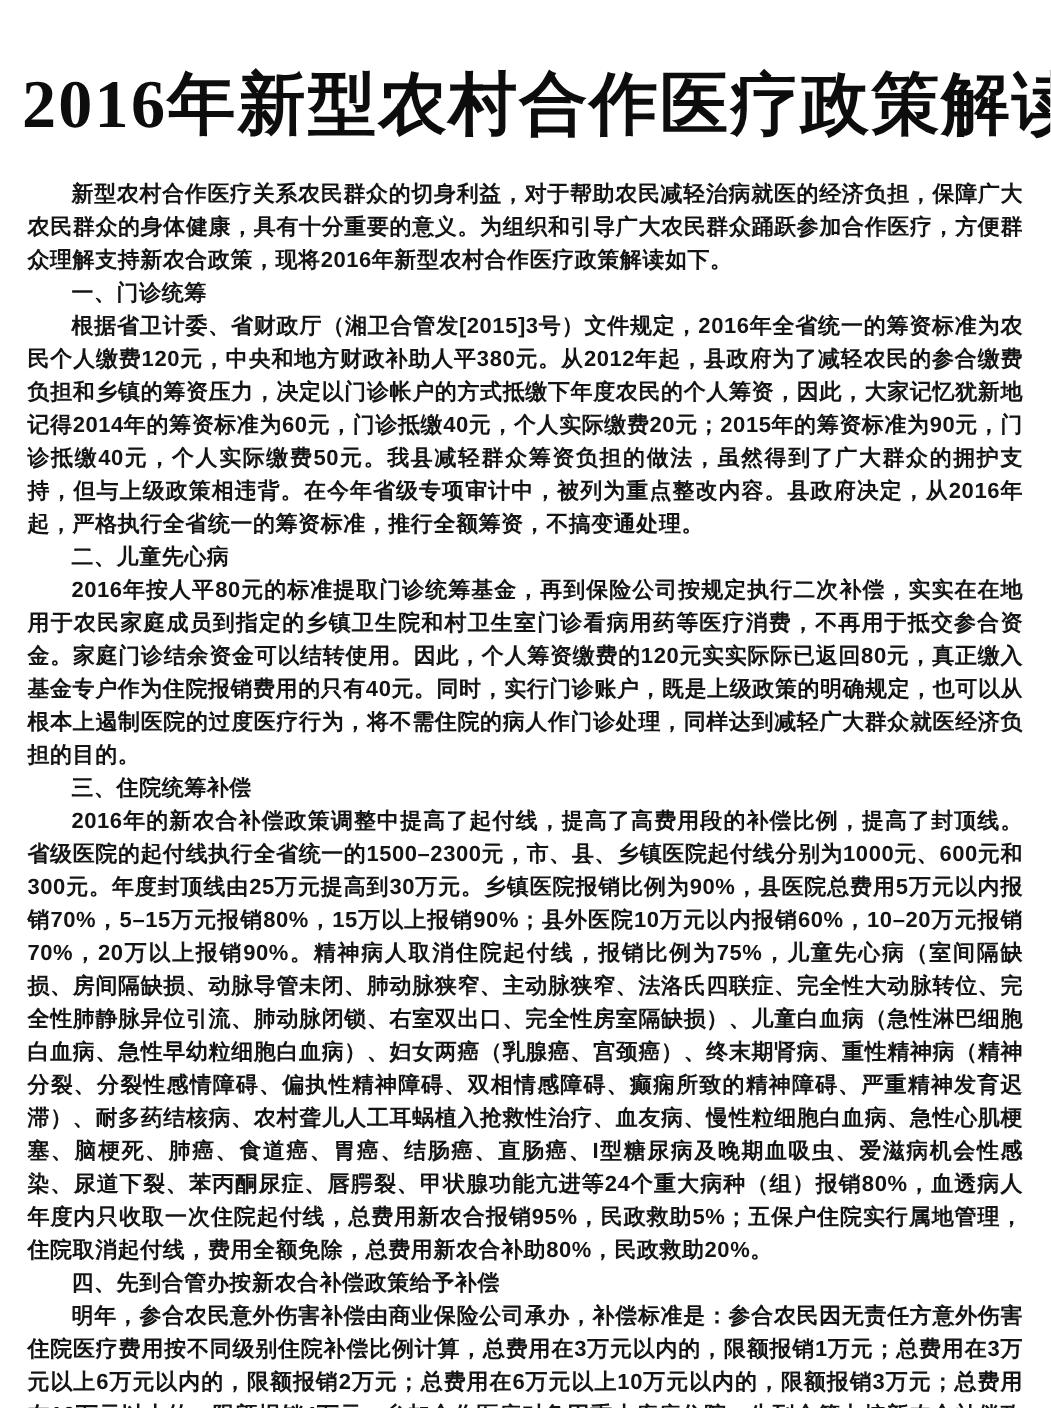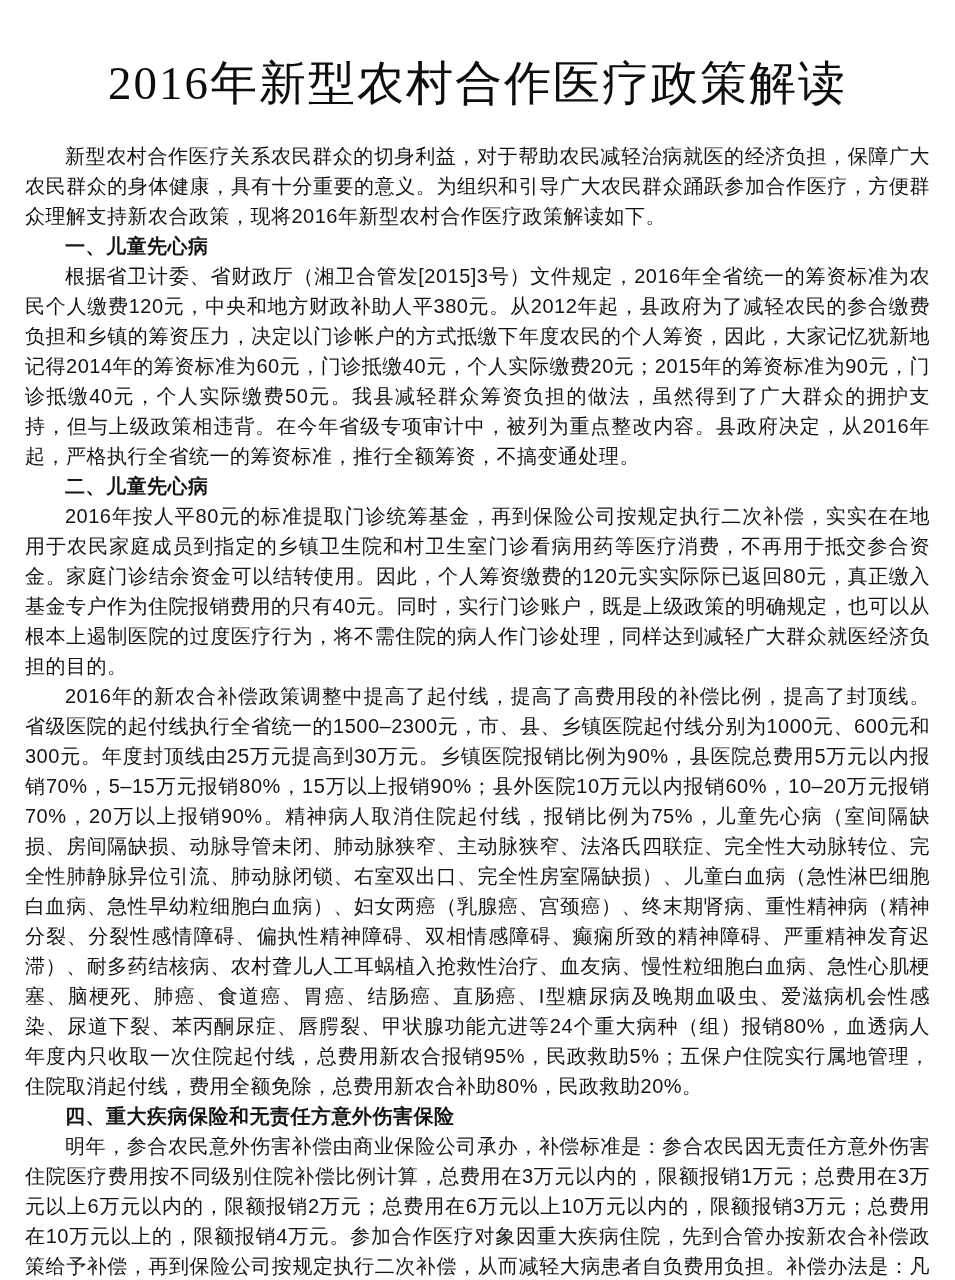--- a/index.html
+++ b/index.html
@@ -11,36 +11,36 @@
     position: relative;
     width: 955px;
     height: 1280px;
     background: #ffffff;
     color: #141414;
     font-family: "Liberation Sans", sans-serif;
     overflow: hidden;
   }
   .doc-title {
     margin: 52px 20px 26px 20px;
-    text-align: center;
+    text-align: right;
     font-family: "Liberation Serif", serif;
-    font-weight: normal;
-    font-size: 47px;
+    font-weight: bold;
+    font-size: 62px;
     letter-spacing: 2px;
     color: #0d0d0d;
     white-space: nowrap;
   }
   .doc-body {
     padding: 0 25px;
   }
   .para {
     margin: 0;
     font-size: 20px;
     line-height: 30px;
-    font-weight: 400;
+    font-weight: 700;
     text-align: justify;
     text-indent: 2em;
     letter-spacing: 0.5px;
   }
   .section-heading {
     margin: 0;
     font-size: 20px;
     line-height: 30px;
     font-weight: bold;
     text-indent: 2em;
@@ -51,25 +51,26 @@
 <body>
 
 <div class="page">
 
   <h1 class="doc-title">2016年新型农村合作医疗政策解读</h1>
 
   <div class="doc-body">
 
     <p class="para">新型农村合作医疗关系农民群众的切身利益，对于帮助农民减轻治病就医的经济负担，保障广大农民群众的身体健康，具有十分重要的意义。为组织和引导广大农民群众踊跃参加合作医疗，方便群众理解支持新农合政策，现将2016年新型农村合作医疗政策解读如下。</p>
 
-    <h2 class="section-heading">一、儿童先心病</h2>
+    <h2 class="section-heading">一、门诊统筹</h2>
     <p class="para">根据省卫计委、省财政厅（湘卫合管发[2015]3号）文件规定，2016年全省统一的筹资标准为农民个人缴费120元，中央和地方财政补助人平380元。从2012年起，县政府为了减轻农民的参合缴费负担和乡镇的筹资压力，决定以门诊帐户的方式抵缴下年度农民的个人筹资，因此，大家记忆犹新地记得2014年的筹资标准为60元，门诊抵缴40元，个人实际缴费20元；2015年的筹资标准为90元，门诊抵缴40元，个人实际缴费50元。我县减轻群众筹资负担的做法，虽然得到了广大群众的拥护支持，但与上级政策相违背。在今年省级专项审计中，被列为重点整改内容。县政府决定，从2016年起，严格执行全省统一的筹资标准，推行全额筹资，不搞变通处理。</p>
 
     <h2 class="section-heading">二、儿童先心病</h2>
     <p class="para">2016年按人平80元的标准提取门诊统筹基金，再到保险公司按规定执行二次补偿，实实在在地用于农民家庭成员到指定的乡镇卫生院和村卫生室门诊看病用药等医疗消费，不再用于抵交参合资金。家庭门诊结余资金可以结转使用。因此，个人筹资缴费的120元实实际际已返回80元，真正缴入基金专户作为住院报销费用的只有40元。同时，实行门诊账户，既是上级政策的明确规定，也可以从根本上遏制医院的过度医疗行为，将不需住院的病人作门诊处理，同样达到减轻广大群众就医经济负担的目的。</p>
 
+    <h2 class="section-heading">三、住院统筹补偿</h2>
     <p class="para">2016年的新农合补偿政策调整中提高了起付线，提高了高费用段的补偿比例，提高了封顶线。省级医院的起付线执行全省统一的1500–2300元，市、县、乡镇医院起付线分别为1000元、600元和300元。年度封顶线由25万元提高到30万元。乡镇医院报销比例为90%，县医院总费用5万元以内报销70%，5–15万元报销80%，15万以上报销90%；县外医院10万元以内报销60%，10–20万元报销70%，20万以上报销90%。精神病人取消住院起付线，报销比例为75%，儿童先心病（室间隔缺损、房间隔缺损、动脉导管未闭、肺动脉狭窄、主动脉狭窄、法洛氏四联症、完全性大动脉转位、完全性肺静脉异位引流、肺动脉闭锁、右室双出口、完全性房室隔缺损）、儿童白血病（急性淋巴细胞白血病、急性早幼粒细胞白血病）、妇女两癌（乳腺癌、宫颈癌）、终末期肾病、重性精神病（精神分裂、分裂性感情障碍、偏执性精神障碍、双相情感障碍、癫痫所致的精神障碍、严重精神发育迟滞）、耐多药结核病、农村聋儿人工耳蜗植入抢救性治疗、血友病、慢性粒细胞白血病、急性心肌梗塞、脑梗死、肺癌、食道癌、胃癌、结肠癌、直肠癌、I型糖尿病及晚期血吸虫、爱滋病机会性感染、尿道下裂、苯丙酮尿症、唇腭裂、甲状腺功能亢进等24个重大病种（组）报销80%，血透病人年度内只收取一次住院起付线，总费用新农合报销95%，民政救助5%；五保户住院实行属地管理，住院取消起付线，费用全额免除，总费用新农合补助80%，民政救助20%。</p>
 
-    <h2 class="section-heading">四、重大疾病保险和无责任方意外伤害保险</h2>
+    <h2 class="section-heading">四、先到合管办按新农合补偿政策给予补偿</h2>
     <p class="para">明年，参合农民意外伤害补偿由商业保险公司承办，补偿标准是：参合农民因无责任方意外伤害住院医疗费用按不同级别住院补偿比例计算，总费用在3万元以内的，限额报销1万元；总费用在3万元以上6万元以内的，限额报销2万元；总费用在6万元以上10万元以内的，限额报销3万元；总费用在10万元以上的，限额报销4万元。参加合作医疗对象因重大疾病住院，先到合管办按新农合补偿政策给予补偿，再到保险公司按规定执行二次补偿，从而减轻大病患者自负费用负担。补偿办法是：凡自付费用超过2万元的参保患者，均可享受大病医疗保险，实行分段补助，２万元至３万元部分补助50%，4万元至8万元部分补助60%，8万元至15万元部分补助70%，15万元以上部分补助80%。</p>
 
   </div>
 </div>
 
 </body></html>

